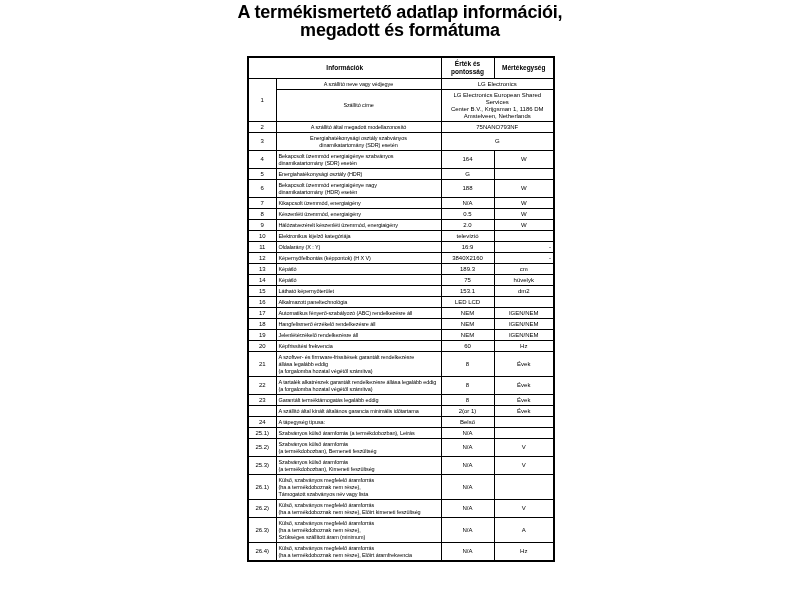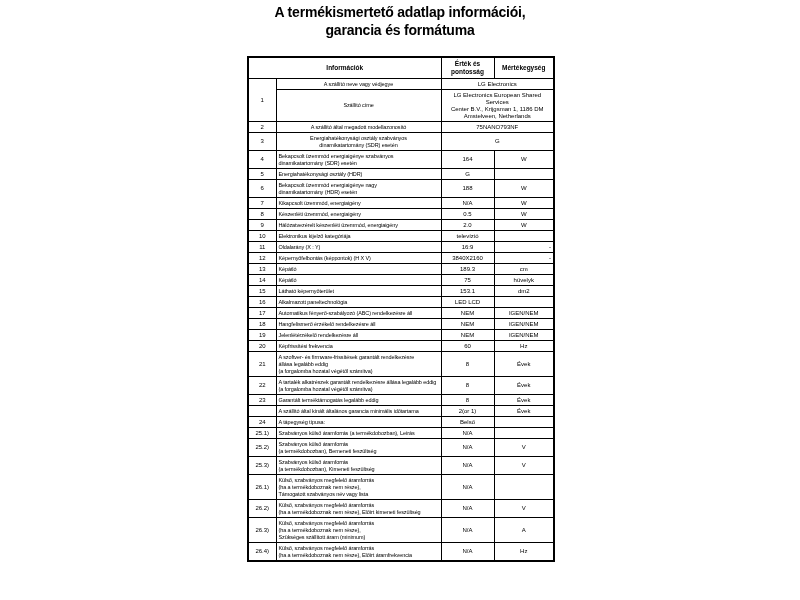--- a/index.html
+++ b/index.html
@@ -1,39 +1,39 @@
 <!DOCTYPE html>
 <html><head>
 <meta charset="utf-8">
 <style>
   html,body{margin:0;padding:0;width:800px;height:600px;background:#ffffff;overflow:hidden;
             font-family:"Liberation Sans",sans-serif;color:#000;}
   .page{position:relative;width:800px;height:600px;background:#fff;}
   .title{position:absolute;top:3px;left:0;width:800px;text-align:center;
-         font-size:14px;font-weight:bold;line-height:18px;letter-spacing:-0.2px;}
+         font-size:18px;font-weight:bold;line-height:18px;letter-spacing:-0.2px;}
   .tablewrap{position:absolute;left:247px;top:56px;width:306px;}
   table{border-collapse:collapse;table-layout:fixed;width:306px;border:2px solid #000;}
   col.c-num{width:28px;} col.c-label{width:165px;} col.c-val{width:53px;} col.c-unit{width:60px;}
   th,td{border:1px solid #000;vertical-align:middle;overflow:hidden;}
   th{font-size:6.5px;font-weight:bold;line-height:8px;padding:2px 1px;text-align:center;white-space:pre-line;}
   td{padding:1.5px 2px;}
   td.num{font-size:6px;text-align:center;line-height:7px;}
   td.label{font-size:5.5px;line-height:7px;letter-spacing:-0.1px;white-space:pre-line;text-align:left;}
   td.label.center{text-align:center;}
   td.val{font-size:6px;line-height:7px;text-align:center;white-space:pre-line;}
   td.unit{font-size:6px;line-height:7px;text-align:center;}
   td.unit.dash{text-align:right;padding-right:2px;}
 </style>
 </head>
 <body>
 
 <div class="page">
   <div class="title">
     <div>A termékismertető adatlap információi,</div>
-    <div>garancia és formátuma</div>
+    <div>megadott és formátuma</div>
   </div>
 
   <div class="tablewrap">
     <table>
       <colgroup>
         <col class="c-num">
           <col class="c-label">
           <col class="c-val">
           <col class="c-unit">
       </colgroup>

